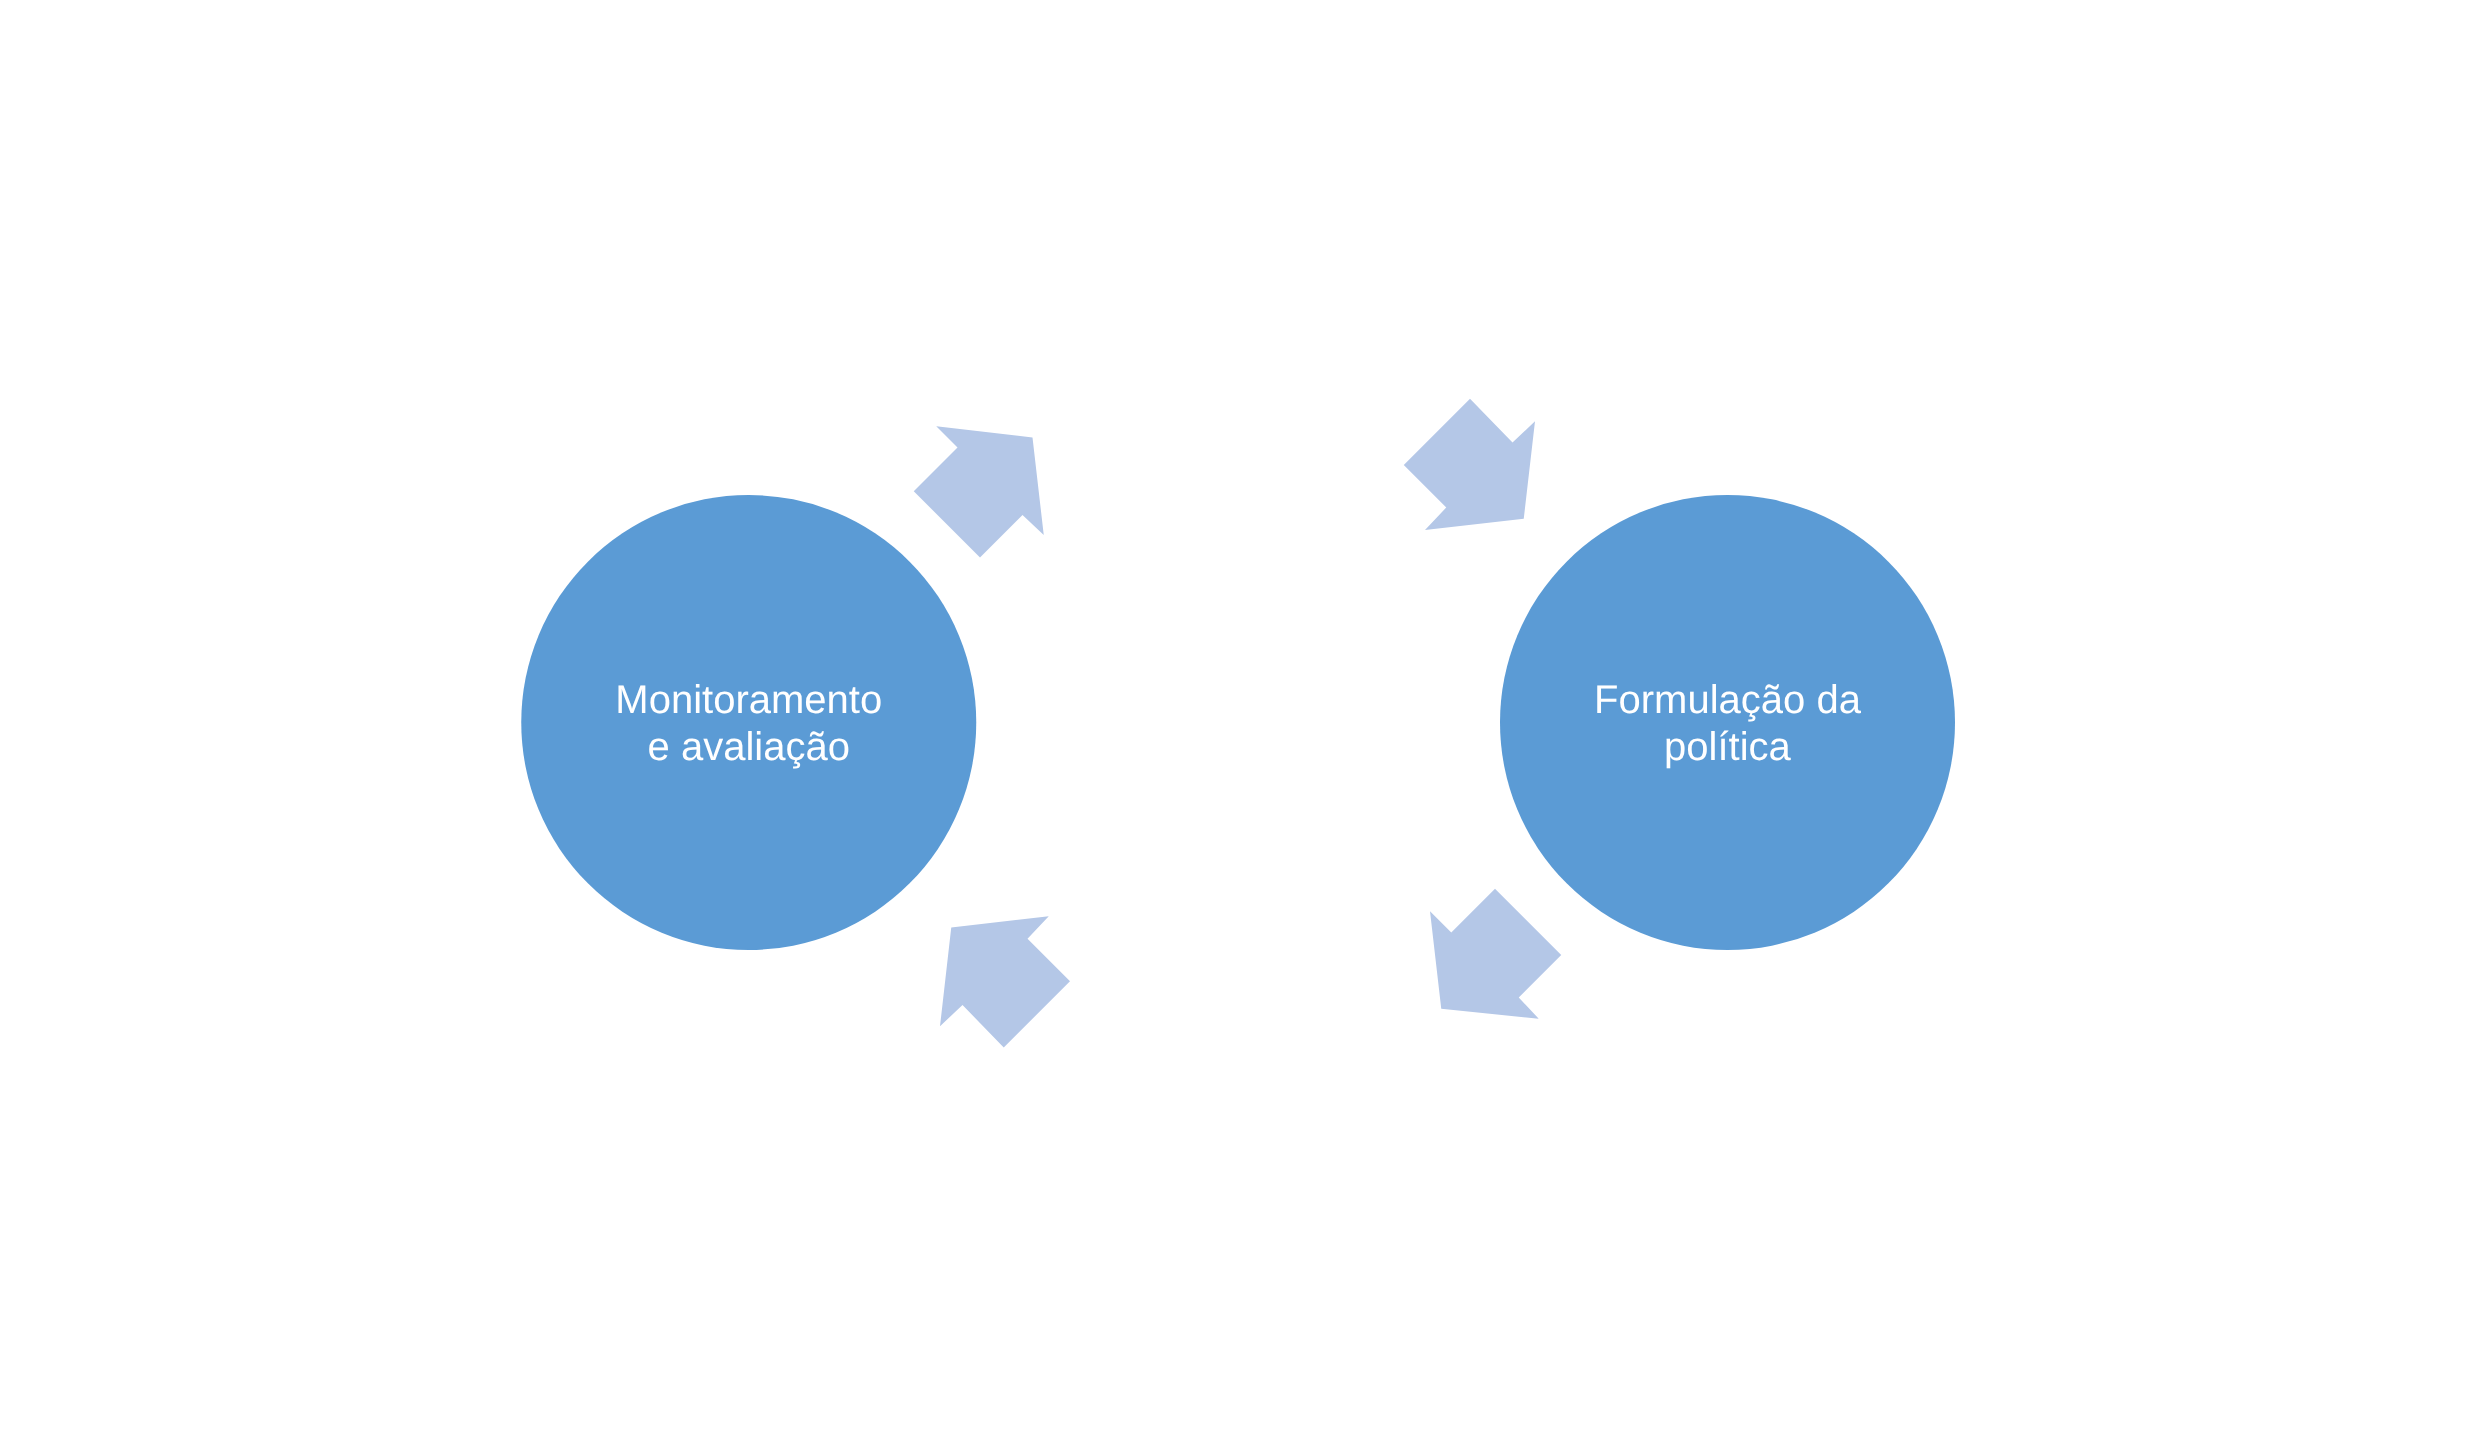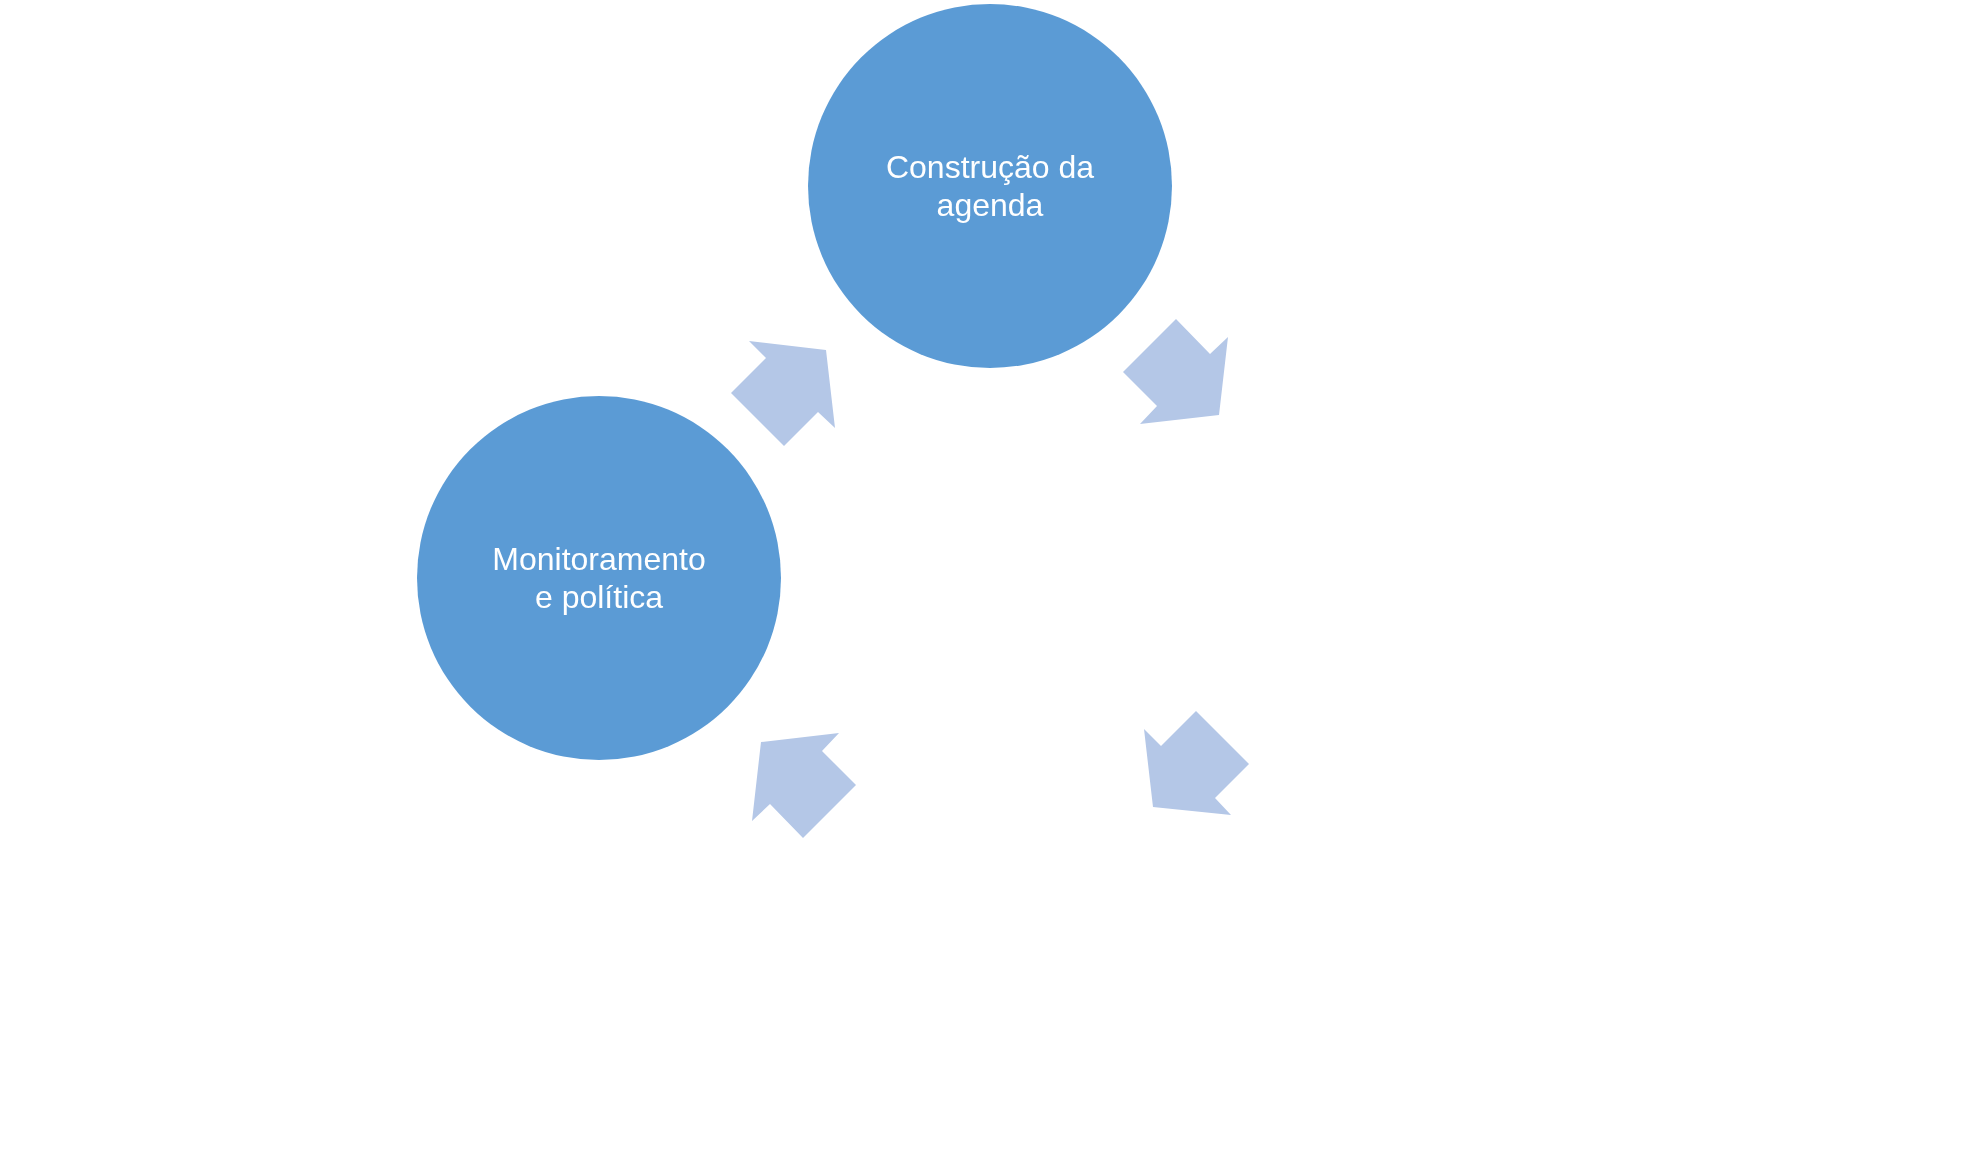--- a/index.html
+++ b/index.html
@@ -17,21 +17,21 @@
 <body>
 
 <div id="diagram">
   <svg id="arrows" width="1980" height="1158">
     <polygon fill="#B4C7E7" points="1176,319 1210,354 1228,337 1219,415 1140,424 1157,406 1123,372"></polygon>
     <polygon fill="#B4C7E7" points="1196,711 1249,764 1215,798 1231,815 1153,807 1144,729 1161,746"></polygon>
     <polygon fill="#B4C7E7" points="856,785 803,838 770,804 752,821 761,742 839,733 822,751"></polygon>
     <polygon fill="#B4C7E7" points="731,393 766,358 749,341 826,350 835,428 818,412 784,446"></polygon>
   </svg>
 
-  <div class="node" id="node-0" style="background: rgb(91, 155, 213);">
-    <div class="node-label">Construção da
-agenda</div>
+  <div class="node" id="node-1" style="background: rgb(91, 155, 213);">
+    <div class="node-label">Formulação da
+política</div>
   </div>
   <div class="node" id="node-3" style="background: rgb(91, 155, 213);">
     <div class="node-label">Monitoramento
-e política</div>
+e avaliação</div>
   </div>
 </div>
 
 </body></html>

